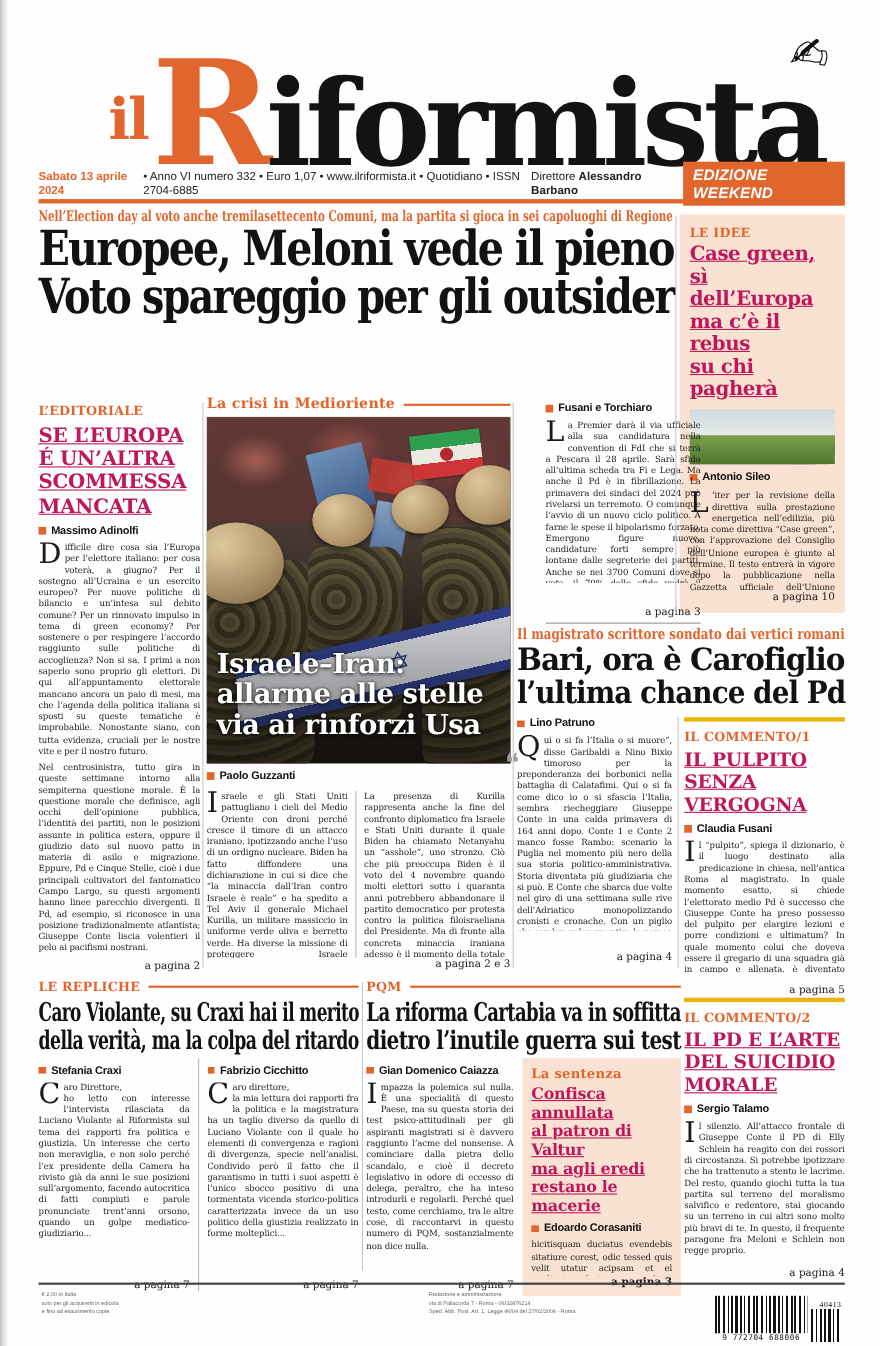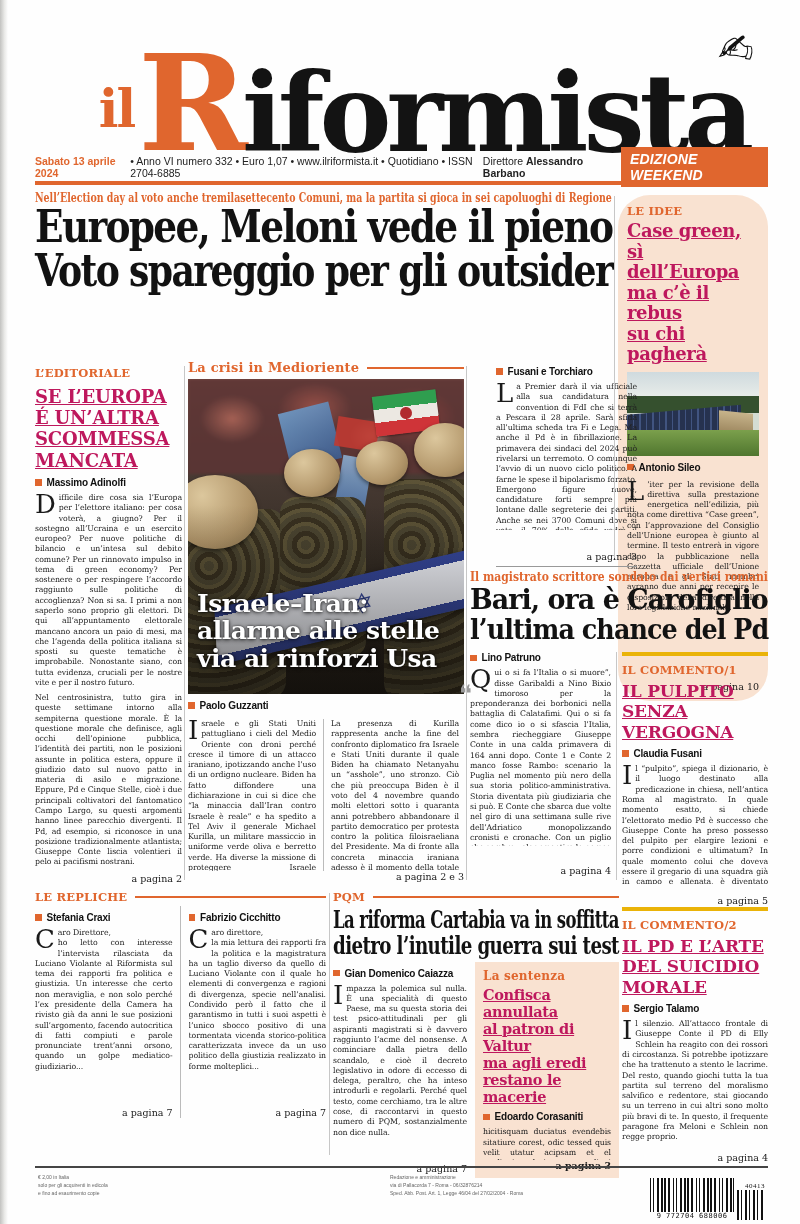--- a/index.html
+++ b/index.html
@@ -41,22 +41,22 @@
   .vdiv{position:absolute;width:1px;background:#c7c7c7;}
   
   .lead{position:absolute;left:35px;top:189px;width:577px;}
   .kicker{color:var(--accent);font-weight:bold;font-size:13.5px;width:577px;}
   .h1line{width:577px;}
   .h1line .fit{font-size:44px;font-weight:bold;letter-spacing:-2px;line-height:1.0;color:#121212;}
   .decks{margin-top:9px;}
   .deck{width:577px;line-height:1.6;}
   .deck .fit{font-size:16.5px;font-weight:bold;letter-spacing:-.3px;color:#131313;}
   
-  .leidee{position:absolute;left:618px;top:195px;width:150px;height:506px;background:var(--peach);
-          padding:9px;box-sizing:border-box;display:flex;flex-direction:column;border-radius:32px;}
+  .leidee{position:absolute;left:618px;top:195px;width:150px;height:362px;background:var(--peach);
+          padding:9px;box-sizing:border-box;display:flex;flex-direction:column;}
   .leidee .coltitle{font-size:18px;line-height:1.14;letter-spacing:-.4px;margin-top:3px;}
   .idee-photo{width:132px;height:84px;position:relative;overflow:hidden;margin-top:7px;background:
      linear-gradient(180deg,#cfdade 0,#e9edea 26px,#d4dcd2 30px);}
   .idee-hills{position:absolute;left:0;top:24px;width:100%;height:17px;background:#35502e;
      border-radius:0 0 0 0;filter:blur(.4px);}
   .idee-roof{position:absolute;left:-6px;top:38px;width:120px;height:24px;transform:skewY(-5deg);
      background:repeating-linear-gradient(90deg,#26324f 0 5px,#415480 5px 6.5px);}
   .idee-gable{position:absolute;right:6px;top:40px;width:34px;height:20px;transform:skewY(6deg);
      background:linear-gradient(180deg,#c7b48b,#a08a62);}
   .idee-grass{position:absolute;left:0;bottom:0;width:100%;height:26px;
@@ -291,20 +291,24 @@
     </div>
     <div class="bodytxt" style="height:120px"><span class="dc">I</span><span>l “pulpito”, spiega il dizionario, è il luogo destinato alla predicazione in chiesa, nell’antica Roma al magistrato. In quale momento esatto, si chiede l’elettorato medio Pd è successo che Giuseppe Conte ha preso possesso del pulpito per elargire lezioni e porre condizioni e ultimatum? In quale momento colui che doveva essere il gregario di una squadra già in campo e allenata, è diventato coach?</span></div>
     <div class="pageref" style="margin-top:auto">a pagina 5</div>
   </div>
 
   <div class="botsec repliche">
     <div class="label-row">
       <span class="lbl">LE REPLICHE</span>
       <span class="label-rule"></span>
     </div>
+    <div class="bothead">
+      <span class="hl fitw"><span class="fit" style="transform-origin: left bottom; transform: scaleX(0.653933);">Caro Violante, su Craxi hai il merito</span></span>
+      <span class="hl fitw"><span class="fit" style="transform-origin: left bottom; transform: scaleX(0.668966);">della verità, ma la colpa del ritardo</span></span>
+    </div>
     <div class="botcols">
       <div class="botcol cA">
         <div class="authrow">
           <span class="bullet"></span>
           <span class="authname">Stefania Craxi</span>
         </div>
         <div class="bodytxt" style="height:160px"><span class="dc">C</span><span>aro Direttore,
 ho letto con interesse l’intervista rilasciata da Luciano Violante al Riformista sul tema dei rapporti fra politica e giustizia. Un interesse che certo non meraviglia, e non solo perché l’ex presidente della Camera ha rivisto già da anni le sue posizioni sull’argomento, facendo autocritica di fatti compiuti e parole pronunciate trent’anni orsono, quando un golpe mediatico-giudiziario...</span></div>
         <div class="pageref">a pagina 7</div>
       </div>

